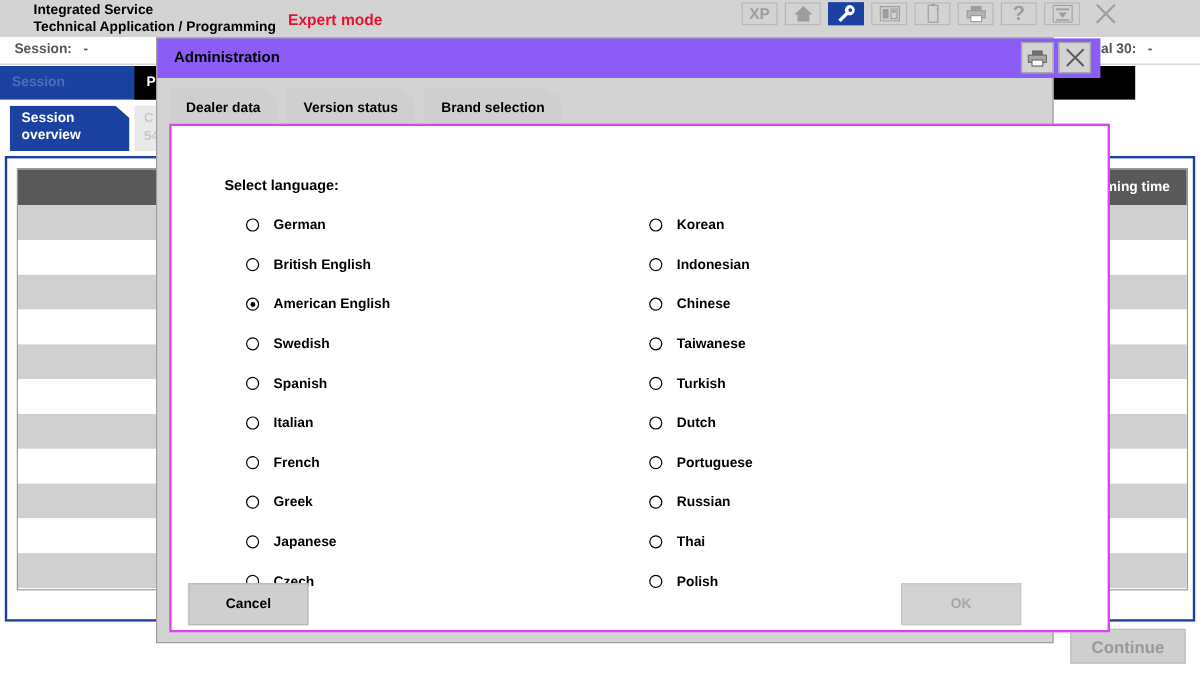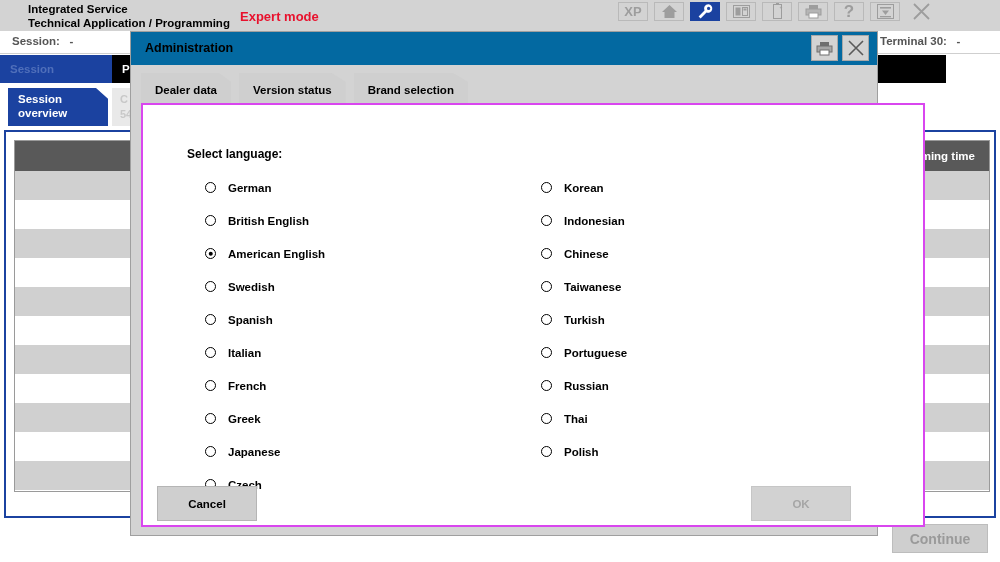--- a/index.html
+++ b/index.html
@@ -62,21 +62,21 @@
   .tr.alt{background:#d0d0d0;}
   .tr.norm{background:#ffffff;}
 
   .continue-btn{position:absolute;left:892px;top:524px;width:96px;height:29px;background:#cfcfcf;
     color:#9a9a9a;font-size:14px;font-weight:bold;display:flex;align-items:center;
     justify-content:center;border:1px solid #bdbdbd;box-sizing:border-box;}
 
   
   #dialog{position:absolute;left:130px;top:31px;width:748px;height:505px;
     background:#d3d3d3;border:1px solid #9f9f9f;box-sizing:border-box;}
-  .dlg-head{position:absolute;left:0;top:0;width:746px;height:33px;background:#0369a1;}
+  .dlg-head{position:absolute;left:0;top:0;width:746px;height:33px;background:#8b5cf6;padding-left:40px;}
   .dlg-title{position:absolute;left:14px;top:9px;font-size:12.5px;font-weight:bold;color:#000;}
   .dlg-head-btns{position:absolute;right:8px;top:3px;display:flex;gap:4px;}
   .dlg-hbtn{width:27px;height:26px;background:#d3d3d3;border:1px solid #a8a8a8;
             display:flex;align-items:center;justify-content:center;box-sizing:border-box;}
 
   
   .dlg-tabs{position:absolute;left:10px;top:37px;height:38px;display:flex;align-items:flex-end;gap:8px;}
   .dtab{height:34px;background:#cfcfcf;color:#000;font-size:11.5px;font-weight:bold;
         padding:0 14px;display:flex;align-items:center;box-sizing:border-box;
         clip-path:polygon(0 0,87% 0,100% 26%,100% 100%,0 100%);}
@@ -317,20 +317,24 @@
           <div class="radio-row">
             <span class="radio"></span>
             <span class="radio-label">Taiwanese</span>
           </div>
           <div class="radio-row">
             <span class="radio"></span>
             <span class="radio-label">Turkish</span>
           </div>
           <div class="radio-row">
             <span class="radio"></span>
+            <span class="radio-label">Dutch</span>
+          </div>
+          <div class="radio-row">
+            <span class="radio"></span>
             <span class="radio-label">Portuguese</span>
           </div>
           <div class="radio-row">
             <span class="radio"></span>
             <span class="radio-label">Russian</span>
           </div>
           <div class="radio-row">
             <span class="radio"></span>
             <span class="radio-label">Thai</span>
           </div>

